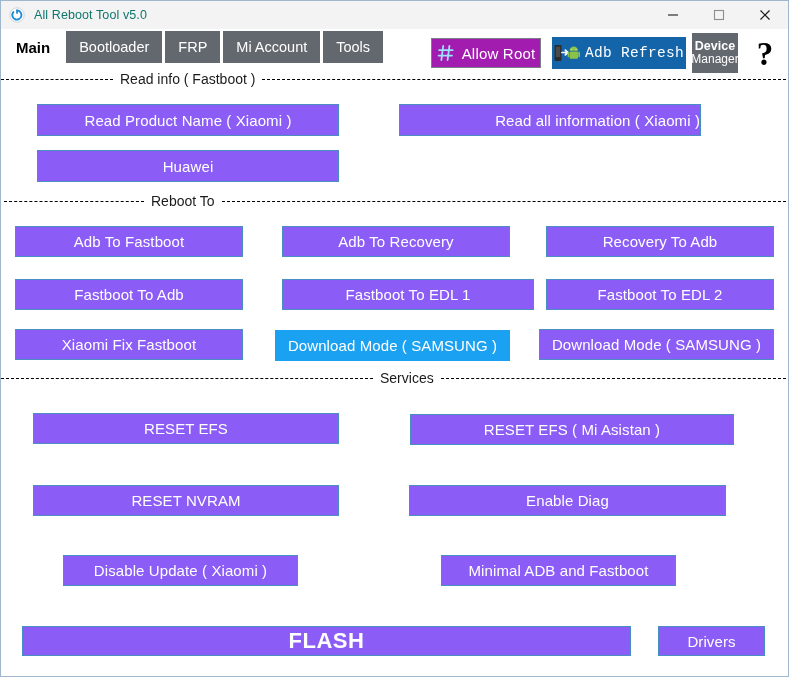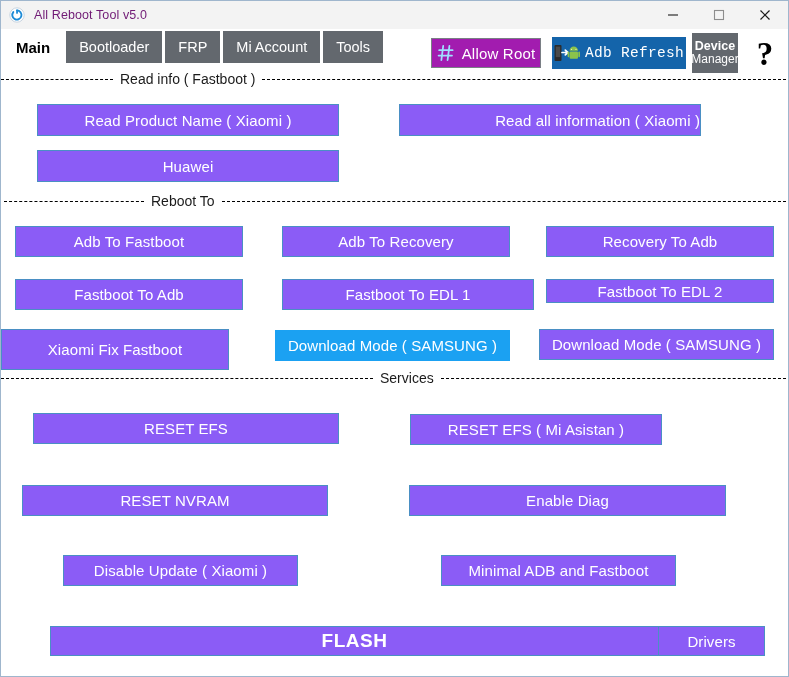--- a/index.html
+++ b/index.html
@@ -35,21 +35,21 @@
   .app-icon {
     width: 16px; height: 16px;
     margin-left: 8px;
     flex: 0 0 auto;
     position: relative;
   }
   .app-icon svg { display: block; }
   .title-text {
     margin-left: 9px;
     font-size: 12.5px;
-    color: #701a75;
+    color: #0f766e;
     white-space: nowrap;
     letter-spacing: 0.1px;
   }
   .win-controls {
     position: absolute;
     right: 0; top: 0;
     height: 28px;
     display: flex;
   }
   .win-btn {
@@ -177,24 +177,23 @@
     justify-content: center;
     font-size: 15px;
     white-space: nowrap;
     letter-spacing: 0.1px;
   }
   .mbtn.hover {
     background: #1ba1f2;
     border-color: #1ba1f2;
   }
   .mbtn.flash {
-    font-size: 19px;
+    font-size: 22px;
     font-weight: bold;
     letter-spacing: 0.5px;
-    margin-left: 28px;
   }
 </style>
 </head>
 <body>
 
 <div id="app">
 
   <div class="titlebar">
     <span class="app-icon">
       <svg viewBox="0 0 16 16" width="16" height="16">
@@ -314,48 +313,48 @@
   <div class="mbtn" style="left:545px; top:225px; width:228px; height:31px;">
       <span>Recovery To Adb</span>
     </div>
 
   <div class="mbtn" style="left:14px;  top:278px; width:228px; height:31px;">
       <span>Fastboot To Adb</span>
     </div>
   <div class="mbtn" style="left:281px; top:278px; width:252px; height:31px;">
       <span>Fastboot To EDL 1</span>
     </div>
-  <div class="mbtn" style="left:545px; top:278px; width:228px; height:24px;">
+  <div class="mbtn" style="left:545px; top:278px; width:228px; height:31px;">
       <span>Fastboot To EDL 2</span>
     </div>
 
-  <div class="mbtn" style="left:0;  top:328px; width:228px; height:41px;">
+  <div class="mbtn" style="left:14px;  top:328px; width:228px; height:31px;">
       <span>Xiaomi Fix Fastboot</span>
     </div>
   <div class="mbtn hover" style="left:274px; top:329px; width:235px; height:31px;">
       <span>Download Mode ( SAMSUNG )</span>
     </div>
   <div class="mbtn" style="left:538px; top:328px; width:235px; height:31px;">
       <span>Download Mode ( SAMSUNG )</span>
     </div>
 
   <div class="section" style="top:368px;">
     <div class="dash" style="width:372px;"></div>
     <span class="sec-label">Services</span>
     <div class="dash grow" style="margin-right:4px;"></div>
   </div>
 
   <div class="mbtn" style="left:32px;  top:412px; width:306px; height:31px;">
       <span>RESET EFS</span>
     </div>
-  <div class="mbtn" style="left:409px; top:413px; width:252px; height:31px;">
+  <div class="mbtn" style="left:409px; top:413px; width:324px; height:31px;">
       <span>RESET EFS ( Mi Asistan )</span>
     </div>
 
-  <div class="mbtn" style="left:21px;  top:484px; width:306px; height:31px;">
+  <div class="mbtn" style="left:32px;  top:484px; width:306px; height:31px;">
       <span>RESET NVRAM</span>
     </div>
   <div class="mbtn" style="left:408px; top:484px; width:317px; height:31px;">
       <span>Enable Diag</span>
     </div>
 
   <div class="mbtn" style="left:62px;  top:554px; width:235px; height:31px;">
       <span>Disable Update ( Xiaomi )</span>
     </div>
   <div class="mbtn" style="left:440px; top:554px; width:235px; height:31px;">

